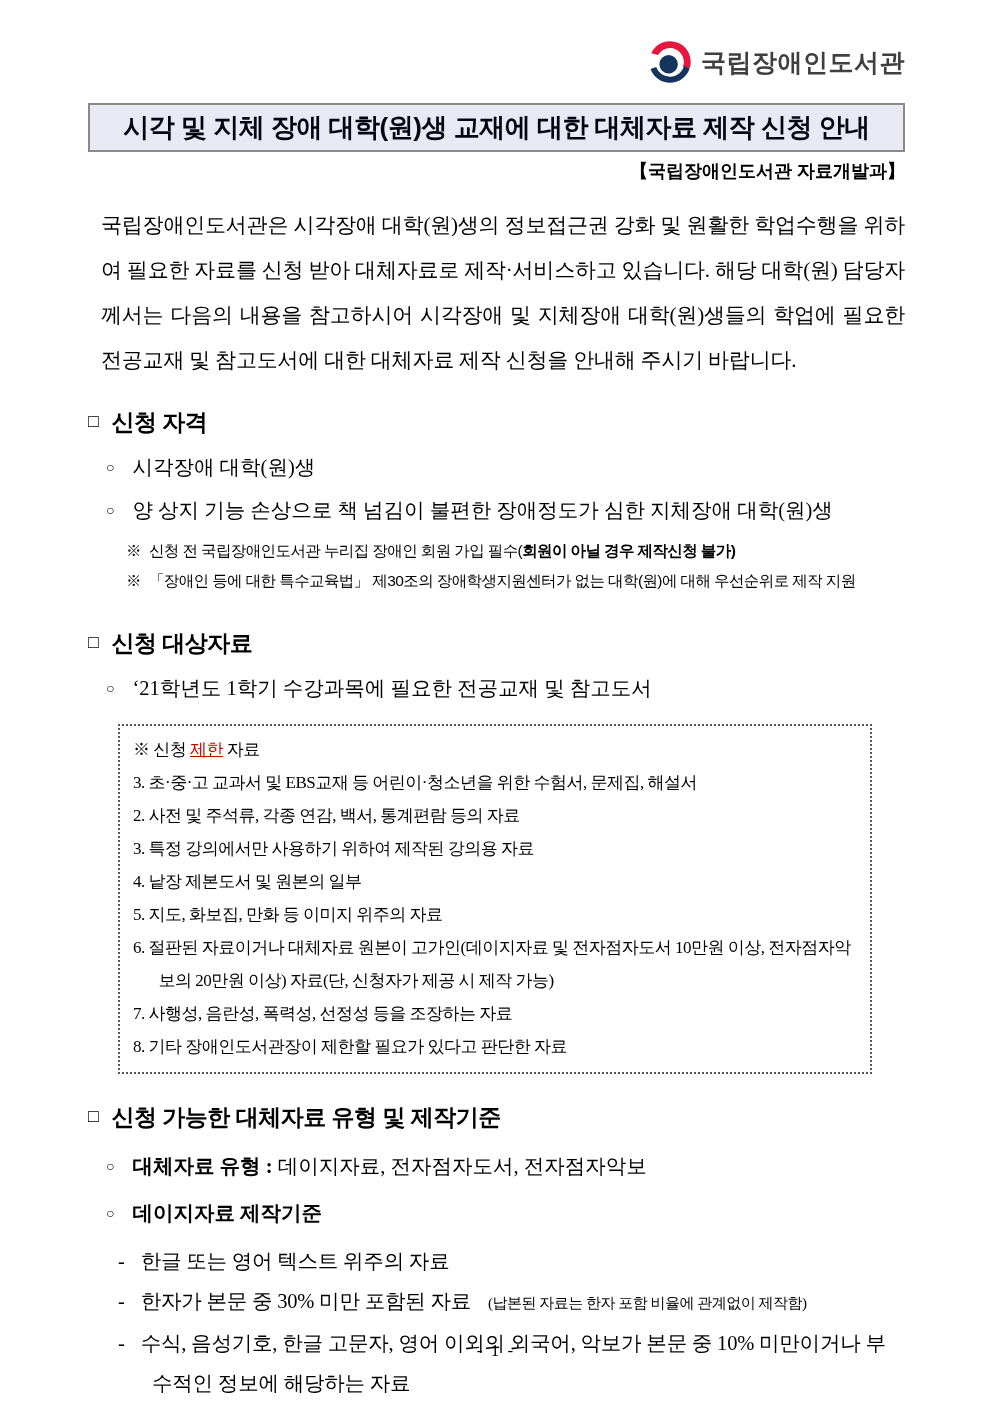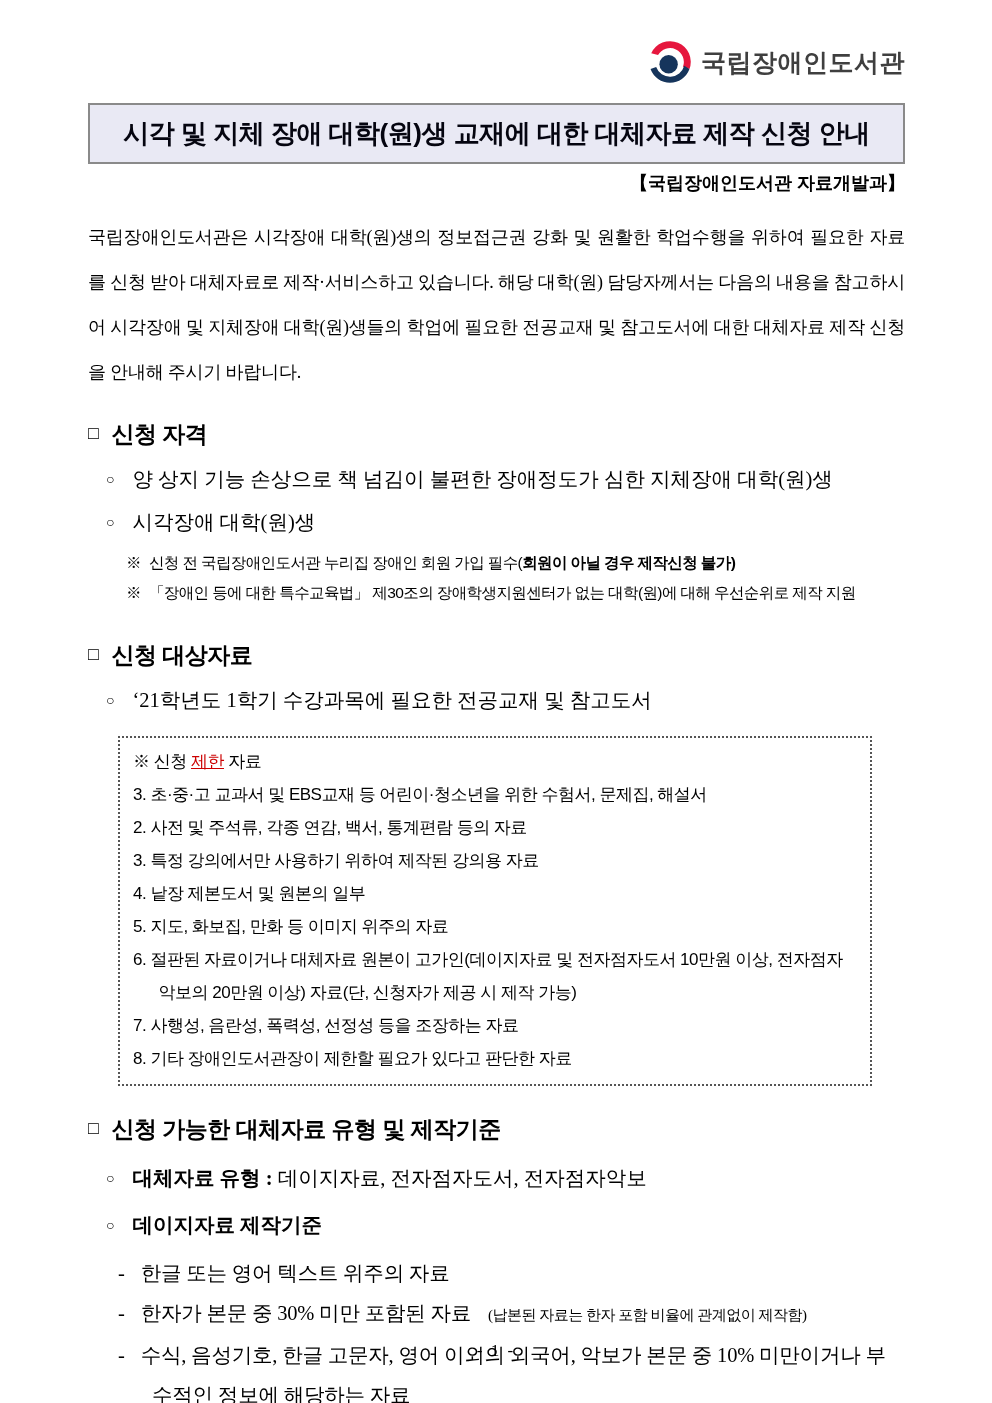--- a/index.html
+++ b/index.html
@@ -20,43 +20,44 @@
     height:52px;
   }
   .logo-emblem { width:46px; height:46px; display:block; }
   .logo-text {
     font-family:"Liberation Sans", sans-serif;
     font-weight:700; font-size:25px; color:#3f3f3f; letter-spacing:0.5px;
   }
   
   .banner {
     margin-top:15px;
-    height:61px;
+    height:49px;
     background:#e9e9f4;
     border:2px solid #8a8a8a;
     display:flex; align-items:center; justify-content:center;
   }
   .banner-title {
     font-family:"Liberation Sans", sans-serif;
     font-weight:800; font-size:26px; color:#050510; letter-spacing:-0.5px;
   }
   
   .byline {
     margin-top:7px;
     text-align:right;
     font-family:"Liberation Sans", sans-serif;
     font-weight:700; font-size:18px; line-height:24px;
   }
   
   .intro {
     margin-top:20px;
-    font-size:18px;
+    font-size:21px;
     line-height:45px;
     text-align:justify;
     letter-spacing:-0.2px;
+    margin-left:13px;
   }
   
   .section-header {
     font-family:"Liberation Sans", sans-serif;
     font-weight:800; font-size:23px; letter-spacing:-0.5px;
     display:flex; align-items:center; gap:13px;
   }
   .section-header .sq { font-size:18px; font-weight:400; position:relative; top:-1px; }
   .sh1 { margin-top:24px; }
   .sh2 { margin-top:32px; }
@@ -78,21 +79,21 @@
     padding-left:60px; text-indent:-22px;
   }
   .note .note-marker { margin-right:8px; }
   .note .emph { font-weight:700; }
   
   .restriction-box {
     margin:14px 0 0 30px;
     width:754px;
     border:2px dotted #555;
     padding:7px 13px 9px;
-    font-family:Liberation Sans, sans-serif;
+    font-family:Liberation Serif, serif;
     font-size:17px; line-height:33px; letter-spacing:-0.5px;
   }
   .restriction-header .red-emph { color:#cc0000; text-decoration:underline; }
   .restriction-box ul { list-style:none; }
   .restriction-box li { padding-left:1.5em; text-indent:-1.5em; }
   
   .type-line { margin-top:14px; }
   .daisy-title { margin-top:6px; }
   .dash-list { margin-top:6px; }
   .dash-item {
@@ -128,22 +129,22 @@
   <div class="byline">【국립장애인도서관 자료개발과】</div>
 
   <p class="intro">국립장애인도서관은 시각장애 대학(원)생의 정보접근권 강화 및 원활한 학업수행을 위하여 필요한 자료를 신청 받아 대체자료로 제작·서비스하고 있습니다. 해당 대학(원) 담당자께서는 다음의 내용을 참고하시어 시각장애 및 지체장애 대학(원)생들의 학업에 필요한 전공교재 및 참고도서에 대한 대체자료 제작 신청을 안내해 주시기 바랍니다.</p>
 
   <div class="section-header sh1">
     <span class="sq">□</span>
     <span>신청 자격</span>
   </div>
 
   <div class="items-block">
+    <div class="o-item"><span class="o-marker">○</span><span>시각장애 대학(원)생</span></div>
     <div class="o-item"><span class="o-marker">○</span><span>양 상지 기능 손상으로 책 넘김이 불편한 장애정도가 심한 지체장애 대학(원)생</span></div>
-    <div class="o-item"><span class="o-marker">○</span><span>시각장애 대학(원)생</span></div>
   </div>
 
   <div class="notes-block">
     <div class="note"><span class="note-marker">※</span><span>신청 전 국립장애인도서관 누리집 장애인 회원 가입 필수(</span><span class="emph">회원이 아닐 경우 제작신청 불가)</span></div>
     <div class="note"><span class="note-marker">※</span><span>「장애인 등에 대한 특수교육법」 제30조의 장애학생지원센터가 없는 대학(원)에 대해 우선순위로 제작 지원</span></div>
   </div>
 
   <div class="section-header sh2">
     <span class="sq">□</span>
     <span>신청 대상자료</span>

